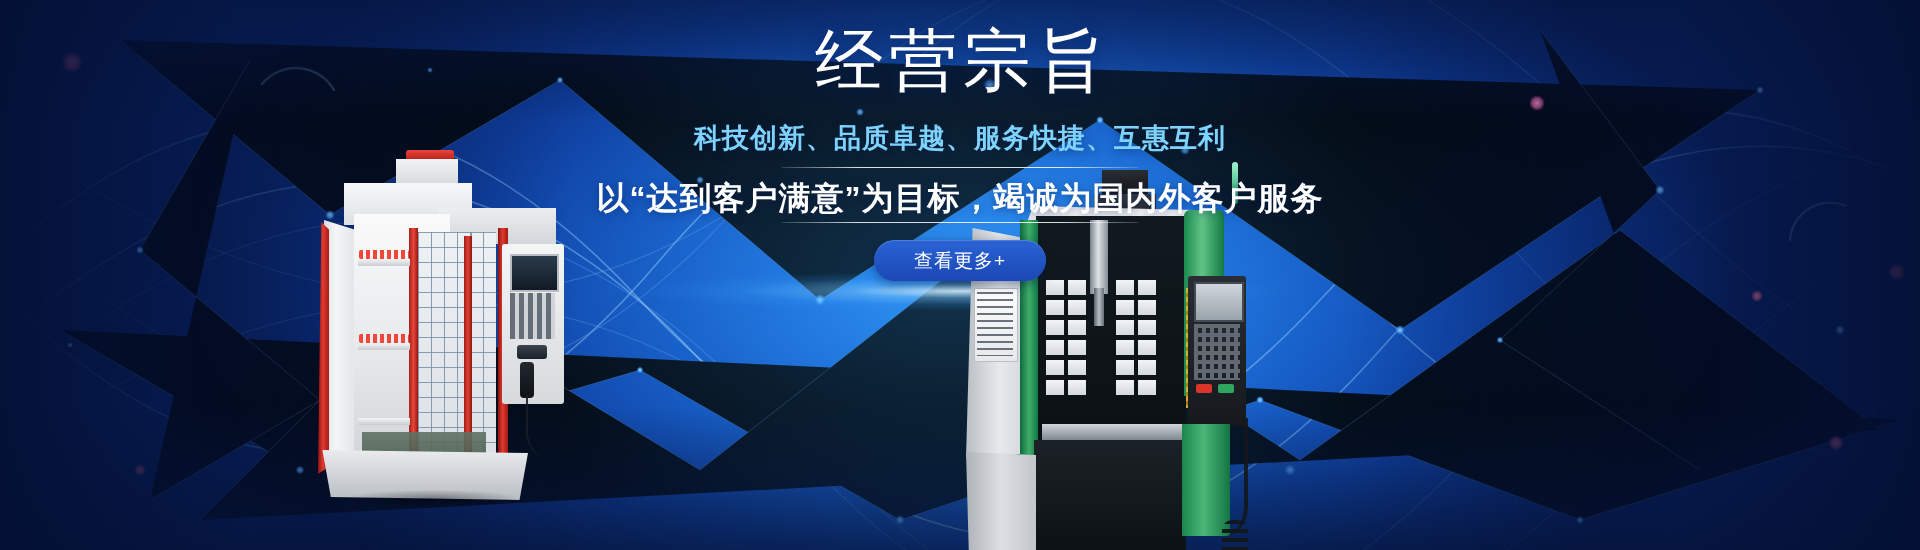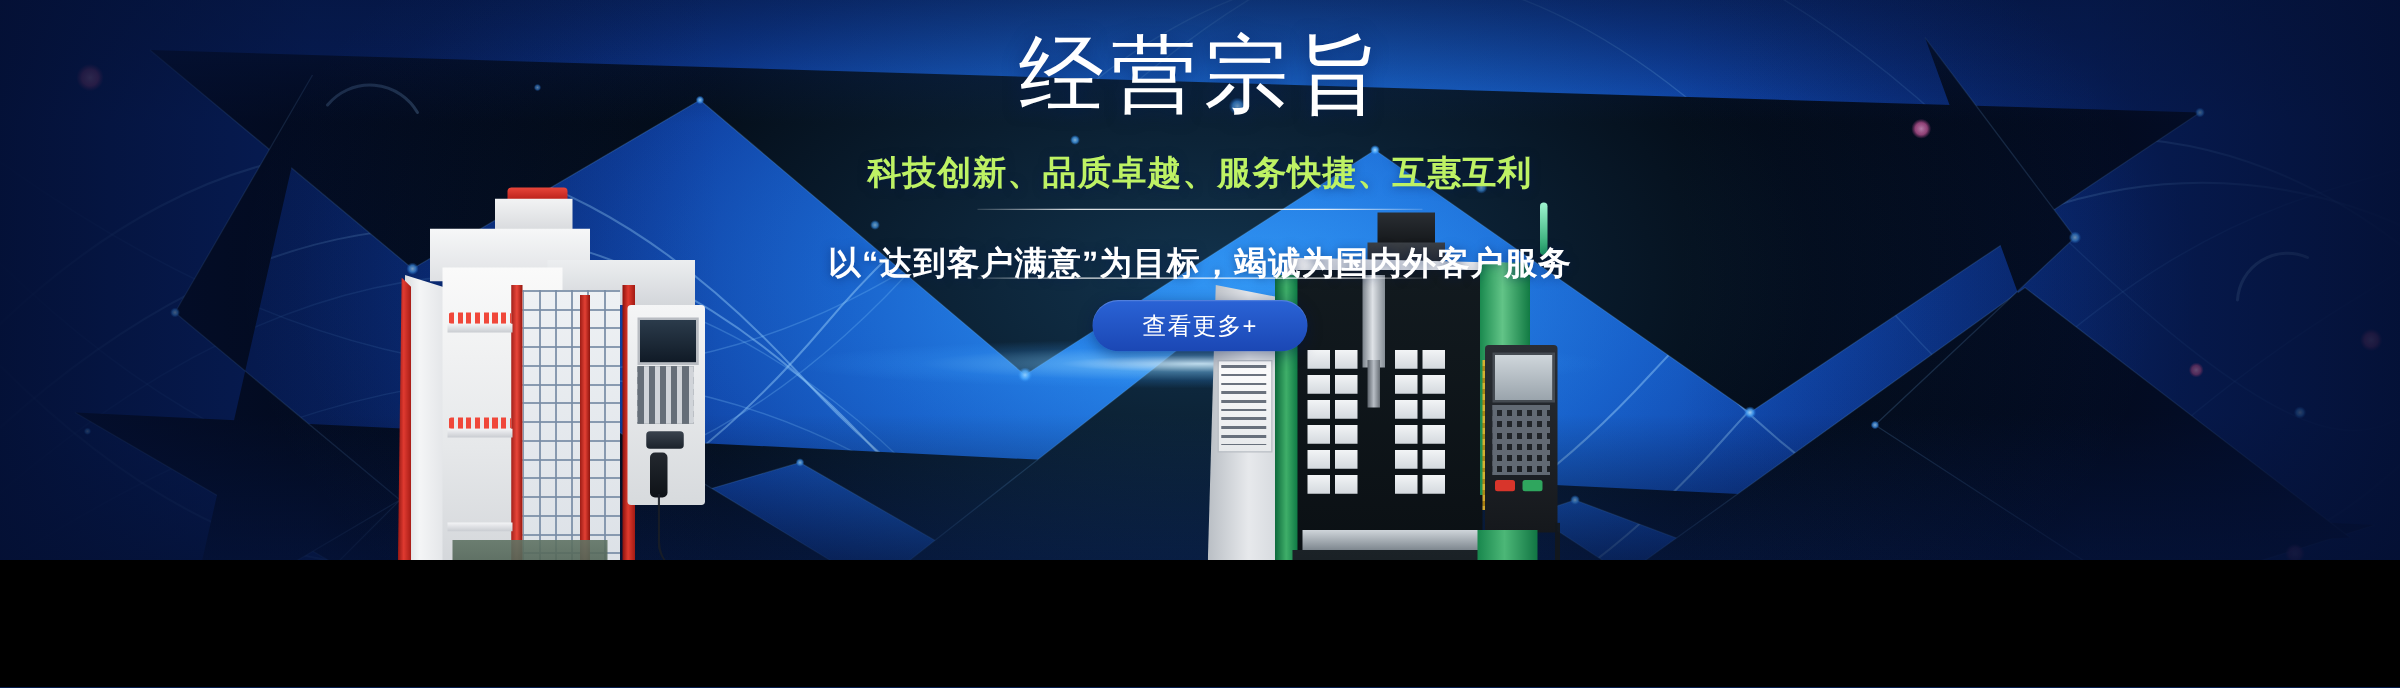--- a/index.html
+++ b/index.html
@@ -1,20 +1,20 @@
 <!DOCTYPE html>
 <html><head>
 <meta charset="utf-8">
 <style>
   html,body{margin:0;padding:0;background:#000;}
   body{font-family:"Liberation Sans","DejaVu Sans",sans-serif;}
 
   #banner{
     position:relative;
-    width:1920px;height:448px;
+    width:1920px;height:550px;
     overflow:hidden;
     background:#0d3fa0;
     user-select:none;
   }
 
   
   .bg-base{
     position:absolute;inset:0;
     background:
       radial-gradient(ellipse 760px 420px at 52% 52%, #2e8ff0 0%, #1f74de 22%, #1459c4 42%, #0e3fa1 64%, #0a2d80 82%, #071f5e 100%);
@@ -119,39 +119,38 @@
     text-align:center;
     color:#ffffff;
     font-size:68px;line-height:1;
     letter-spacing:6px;
     text-indent:6px;
     font-weight:400;
     text-shadow:0 2px 14px rgba(0,30,90,.55);
   }
   #subtitle-1{
     position:absolute;left:0;right:0;top:122px;
-    text-align:center;color:#bef264;
+    text-align:center;color:#7dd3fc;
     font-size:27px;line-height:1.2;letter-spacing:1px;
     font-weight:700;
     text-shadow:0 1px 8px rgba(0,25,80,.5);
   }
   .rule{
     position:absolute;height:1px;left:50%;transform:translateX(-50%);
     width:356px;
     background:linear-gradient(90deg, rgba(255,255,255,.15), rgba(255,255,255,.85) 22%, rgba(255,255,255,.85) 78%, rgba(255,255,255,.15));
   }
   #rule-top{top:167px;}
   #rule-bottom{top:222px;}
   #subtitle-2{
     position:absolute;left:0;right:0;top:179px;
     text-align:center;color:#ffffff;
-    font-size:26px;line-height:1.2;letter-spacing:1px;
+    font-size:32px;line-height:1.2;letter-spacing:1px;
     font-weight:700;
     text-shadow:0 1px 8px rgba(0,25,80,.5);
-    margin-top:16px;
   }
   #cta-button{
     position:absolute;left:50%;transform:translateX(-50%);
     top:240px;
     width:172px;height:41px;
     border:0;outline:0;
     border-radius:21px;
     background:linear-gradient(180deg,#2a63d6,#1b47b4);
     color:#ffffff;
     font-size:19px;letter-spacing:1px;

